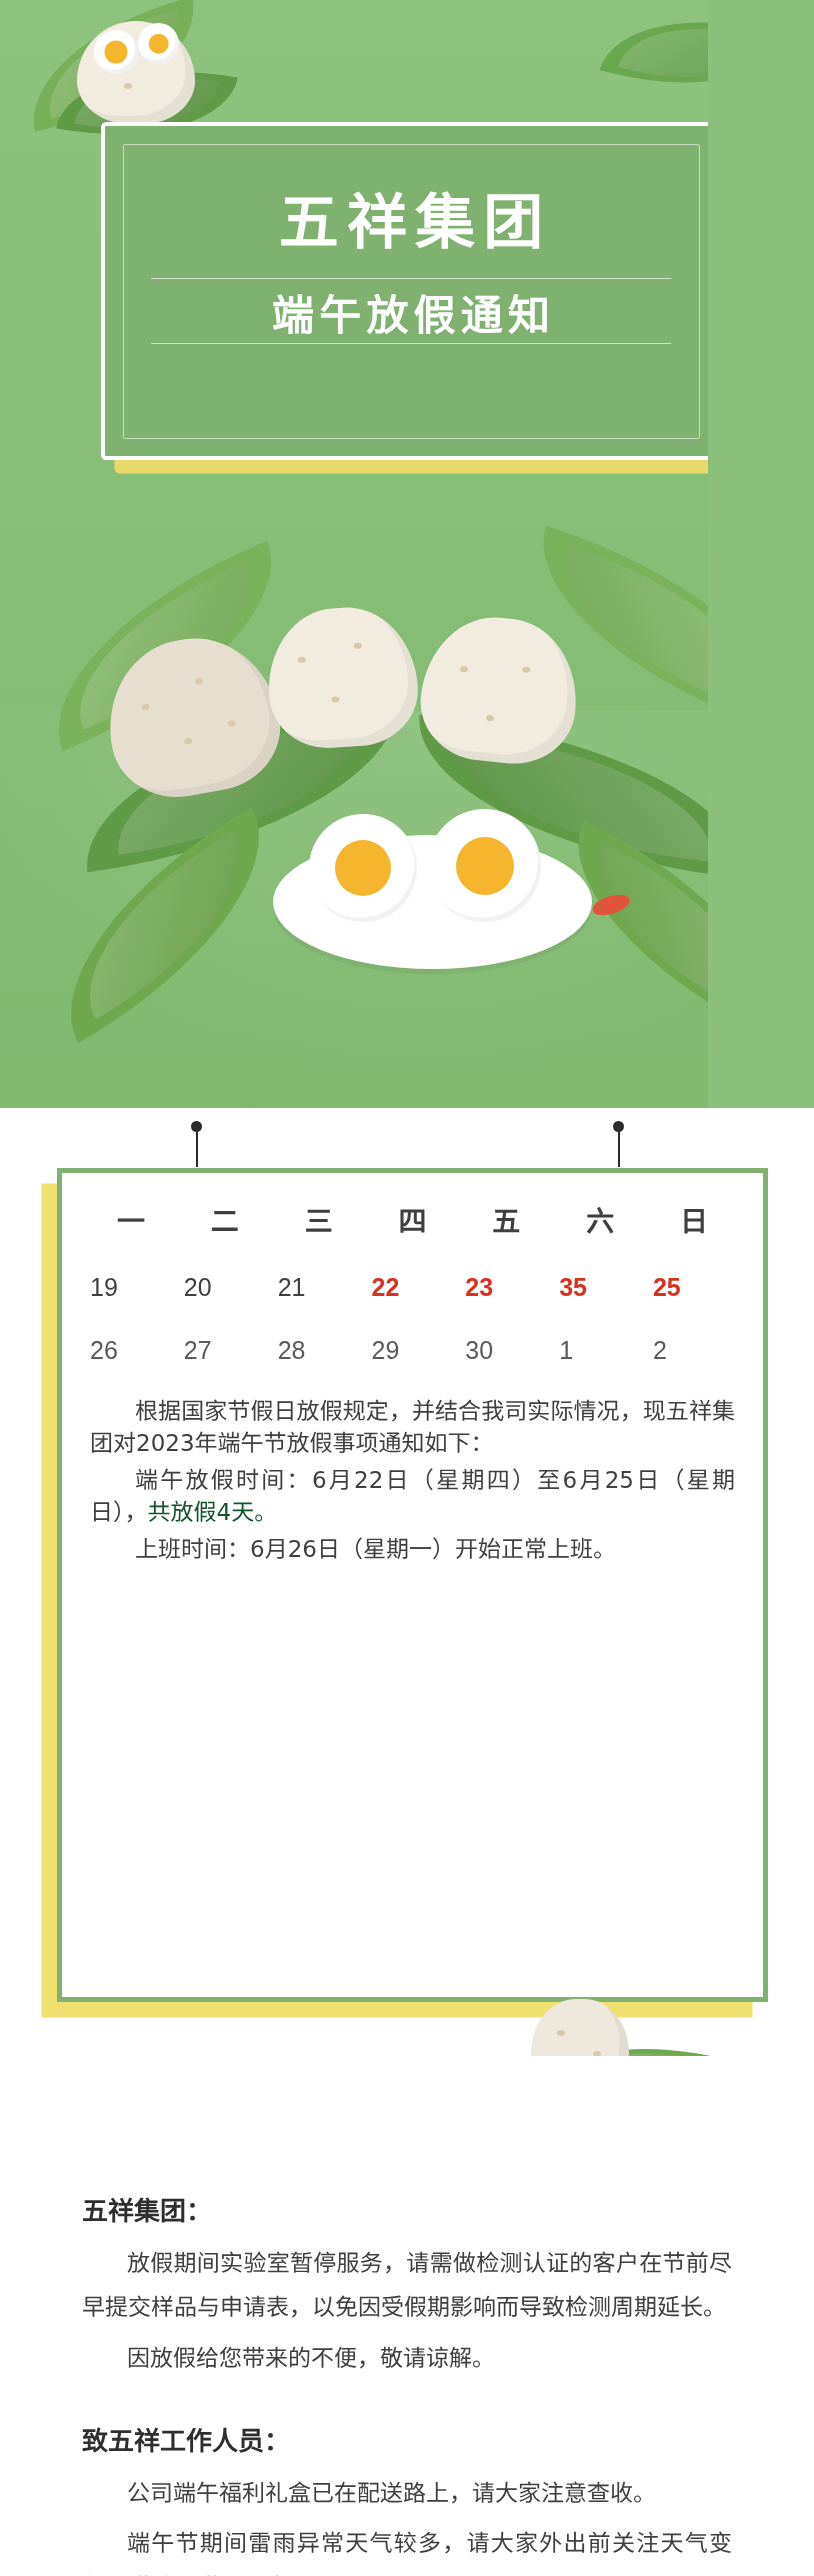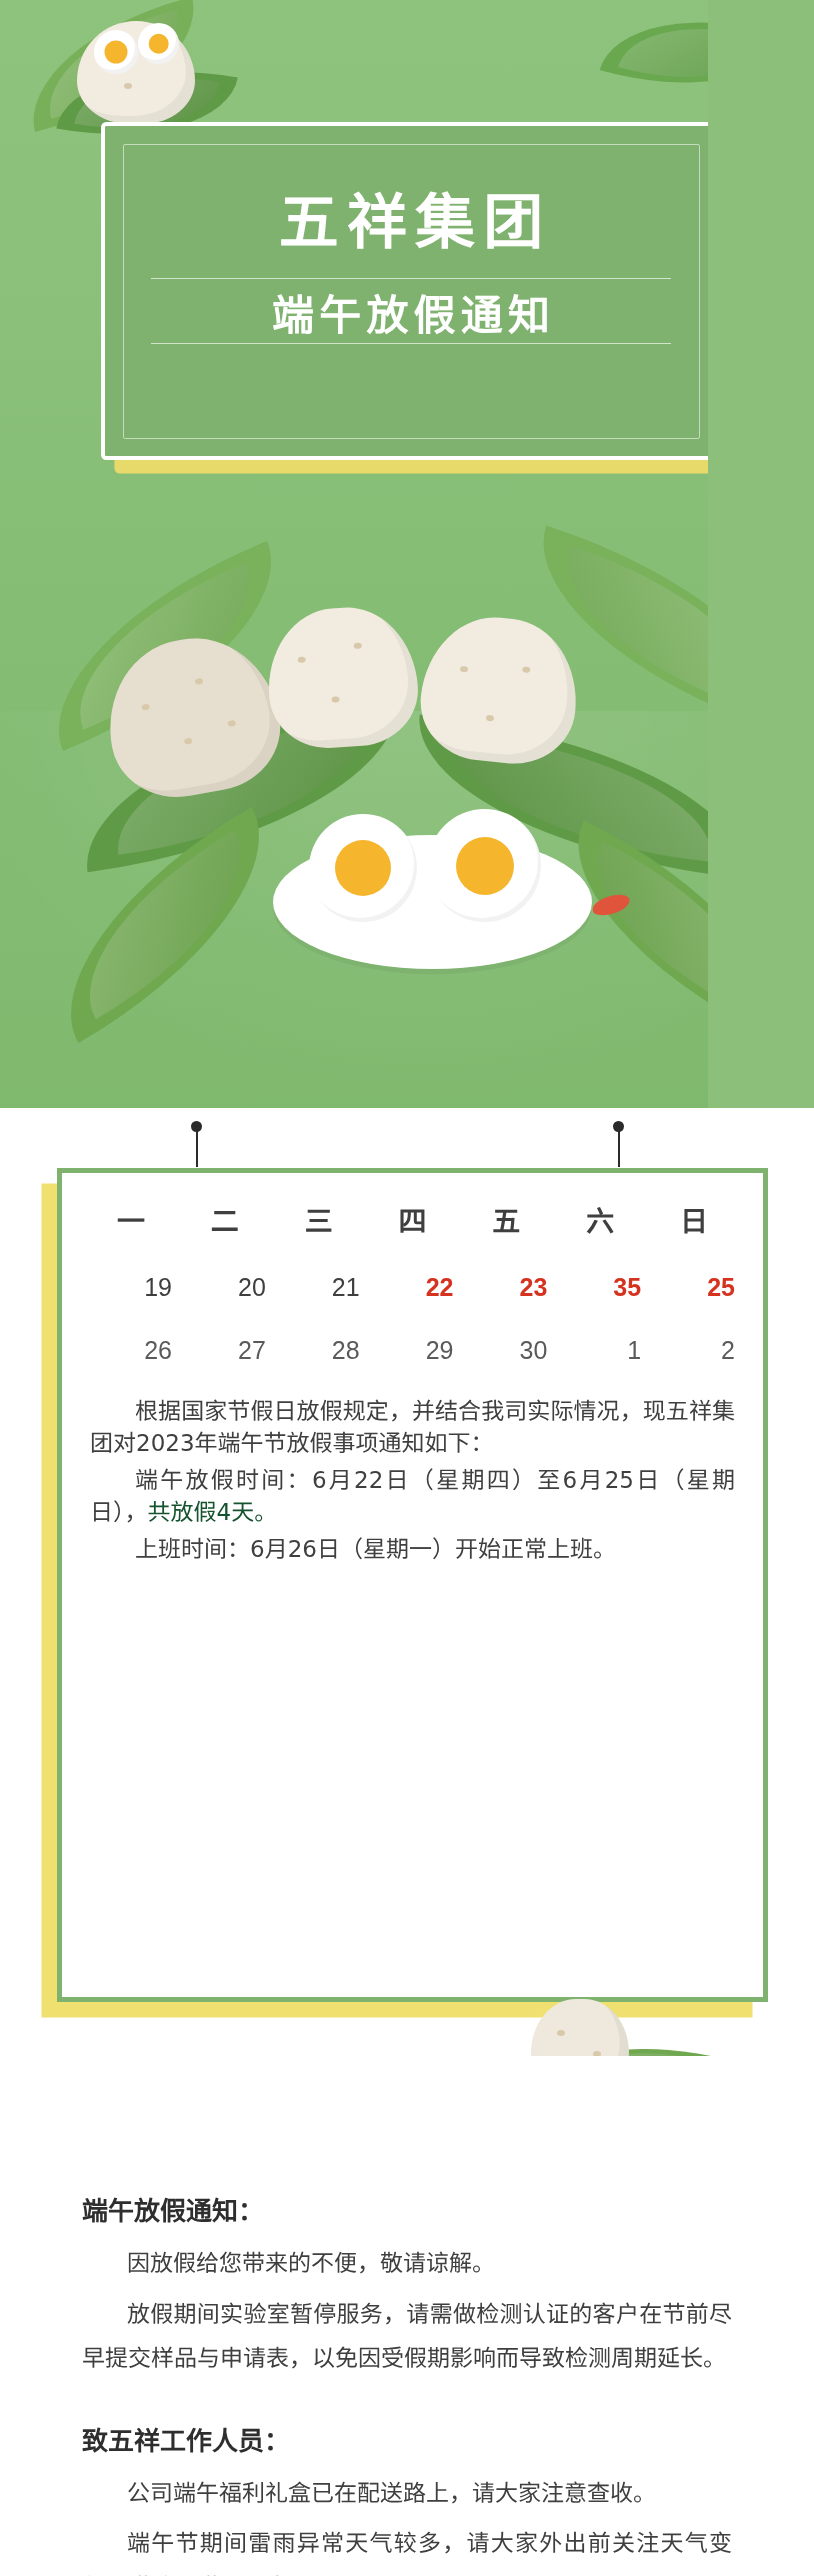--- a/index.html
+++ b/index.html
@@ -215,21 +215,21 @@
     width: 82px;
     text-align: center;
     font-size: 28px;
     font-weight: bold;
     color: #3f3f3f;
     font-family: "DejaVu Sans", "Liberation Sans", sans-serif;
   }
   .daterow { margin-top: 34px; }
   .daterow span {
     width: 82px;
-    text-align: right;
+    text-align: left;
     font-size: 25px;
     color: #3f3f3f;
     font-family: "Liberation Sans", sans-serif;
   }
   .daterow span.hl {
     color: #d5331f;
     font-weight: bold;
   }
   .daterow span.muted { color: #5a5a5a; }
 
@@ -416,23 +416,23 @@
     <div class="leaf" style="left:62px; top:62px; width:155px; height:62px; transform:rotate(14deg); background:#6fa84f;"></div>
     <div class="leaf" style="left:31px; top:88px; width:134px; height:57px; transform:rotate(-6deg); background:#8cc06a;"></div>
     <div class="zong" style="left:26px; top:20.6px; width:98px; height:90px; background:#efe9dd;">
       <span class="dot" style="left:26px; top:31px;"></span>
       <span class="dot" style="left:62px; top:52px;"></span>
     </div>
   </div>
 
   <div class="body-section">
     <div class="body-inner">
-      <h3>端午放假通知：</h3>
+      <h3>五祥集团：</h3>
+      <p>放假期间实验室暂停服务，请需做检测认证的客户在节前尽早提交样品与申请表，以免因受假期影响而导致检测周期延长。</p>
       <p>因放假给您带来的不便，敬请谅解。</p>
-      <p>放假期间实验室暂停服务，请需做检测认证的客户在节前尽早提交样品与申请表，以免因受假期影响而导致检测周期延长。</p>
 
       <div class="block-gap"></div>
 
       <h3>致五祥工作人员：</h3>
       <p>公司端午福利礼盒已在配送路上，请大家注意查收。</p>
       <p>端午节期间雷雨异常天气较多，请大家外出前关注天气变化，谨防山洪与雷电。</p>
 
     </div>
 
   </div>

